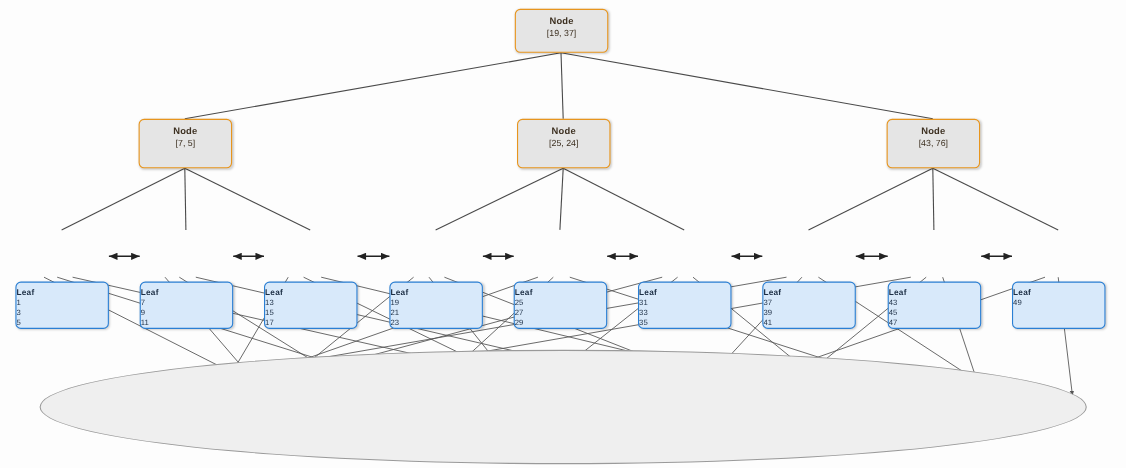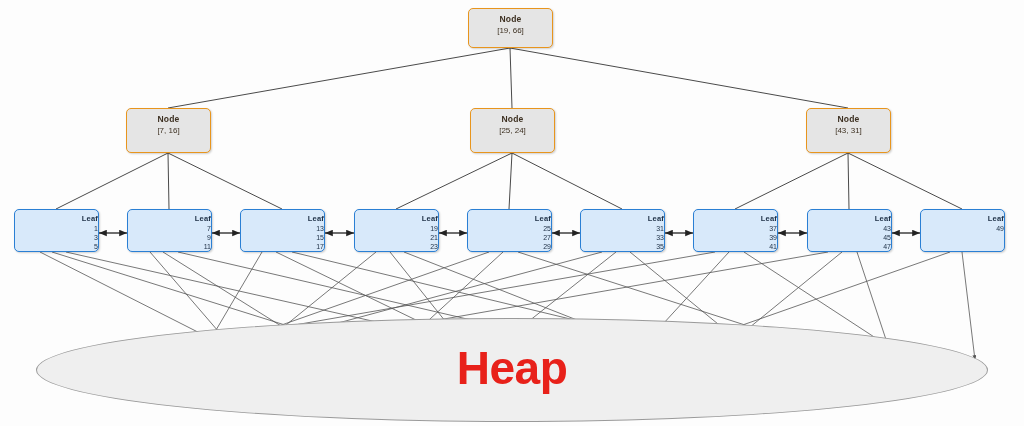--- a/index.html
+++ b/index.html
@@ -46,23 +46,24 @@
     color: #3d3021;
     line-height: 11px;
   }
   .leaf-box {
     position: absolute;
     box-sizing: border-box;
     border: 1.6px solid #2a7fd4;
     border-radius: 5px;
     background: #d8e9fa;
     box-shadow: 1px 1px 2px rgba(0,0,0,0.18);
-    text-align: right;
+    text-align: left;
     padding-top: 4px;
     z-index: 5;
+    margin-top: 47px;
   }
   .leaf-title {
     font-size: 7.5px;
     font-weight: bold;
     color: #1c2e44;
     line-height: 9.5px;
     letter-spacing: 0.2px;
   }
   .leaf-vals {
     font-size: 7px;
@@ -155,39 +156,38 @@
         <line x1="325" y1="233" x2="354" y2="233" stroke="#222222" stroke-width="1.3" marker-end="url(#arrow-end-dark)" marker-start="url(#arrow-start)"></line>
         <line x1="439" y1="233" x2="467" y2="233" stroke="#222222" stroke-width="1.3" marker-end="url(#arrow-end-dark)" marker-start="url(#arrow-start)"></line>
         <line x1="552" y1="233" x2="580" y2="233" stroke="#222222" stroke-width="1.3" marker-end="url(#arrow-end-dark)" marker-start="url(#arrow-start)"></line>
         <line x1="665" y1="233" x2="693" y2="233" stroke="#222222" stroke-width="1.3" marker-end="url(#arrow-end-dark)" marker-start="url(#arrow-start)"></line>
         <line x1="778" y1="233" x2="807" y2="233" stroke="#222222" stroke-width="1.3" marker-end="url(#arrow-end-dark)" marker-start="url(#arrow-start)"></line>
         <line x1="892" y1="233" x2="920" y2="233" stroke="#222222" stroke-width="1.3" marker-end="url(#arrow-end-dark)" marker-start="url(#arrow-start)"></line>
       </g>
   </svg>
 
   <div id="heap-ellipse" style="left: 36px; top: 318px; width: 952px; height: 104px;"></div>
-  <div id="heap-label" style="left: 412px; top: 345px;">Heap</div>
 
   <div class="node-box" id="root-node" style="left: 468px; top: 8px; width: 85px; height: 40px;">
     <div class="node-title">Node</div>
-    <div class="node-range">[19, 66]</div>
+    <div class="node-range">[19, 37]</div>
   </div>
 
   <div id="internal-node-container">
       <div class="node-box" style="left: 126px; top: 108px; width: 85px; height: 45px;">
         <div class="node-title">Node</div>
-        <div class="node-range">[7, 16]</div>
+        <div class="node-range">[7, 5]</div>
       </div>
       <div class="node-box" style="left: 470px; top: 108px; width: 85px; height: 45px;">
         <div class="node-title">Node</div>
         <div class="node-range">[25, 24]</div>
       </div>
       <div class="node-box" style="left: 806px; top: 108px; width: 85px; height: 45px;">
         <div class="node-title">Node</div>
-        <div class="node-range">[43, 31]</div>
+        <div class="node-range">[43, 76]</div>
       </div>
     </div>
   <div id="leaf-container">
       <div class="leaf-box" style="left: 14px; top: 209px; width: 85px; height: 43px;">
         <div class="leaf-title">Leaf</div>
         <div class="leaf-vals">
           <span class="leaf-val">1</span>
           <span class="leaf-val">3</span>
           <span class="leaf-val">5</span>
         </div>

